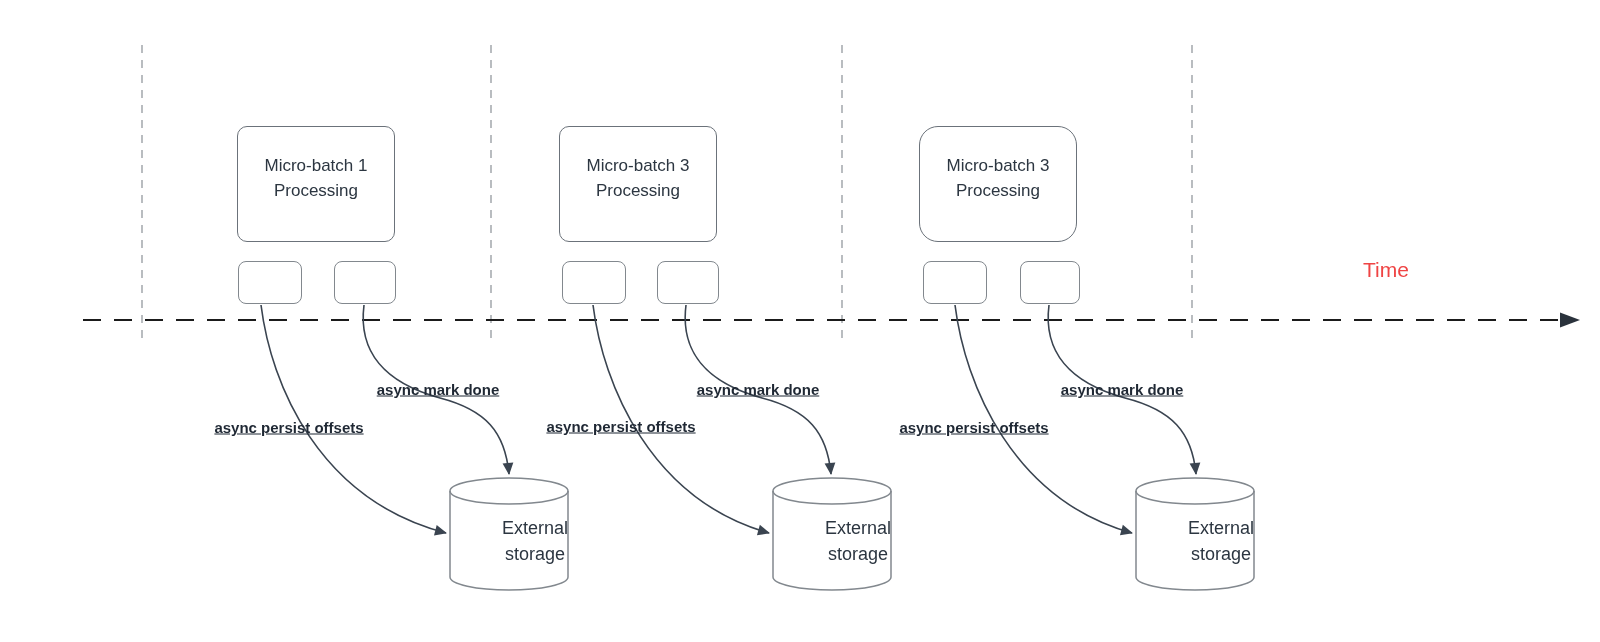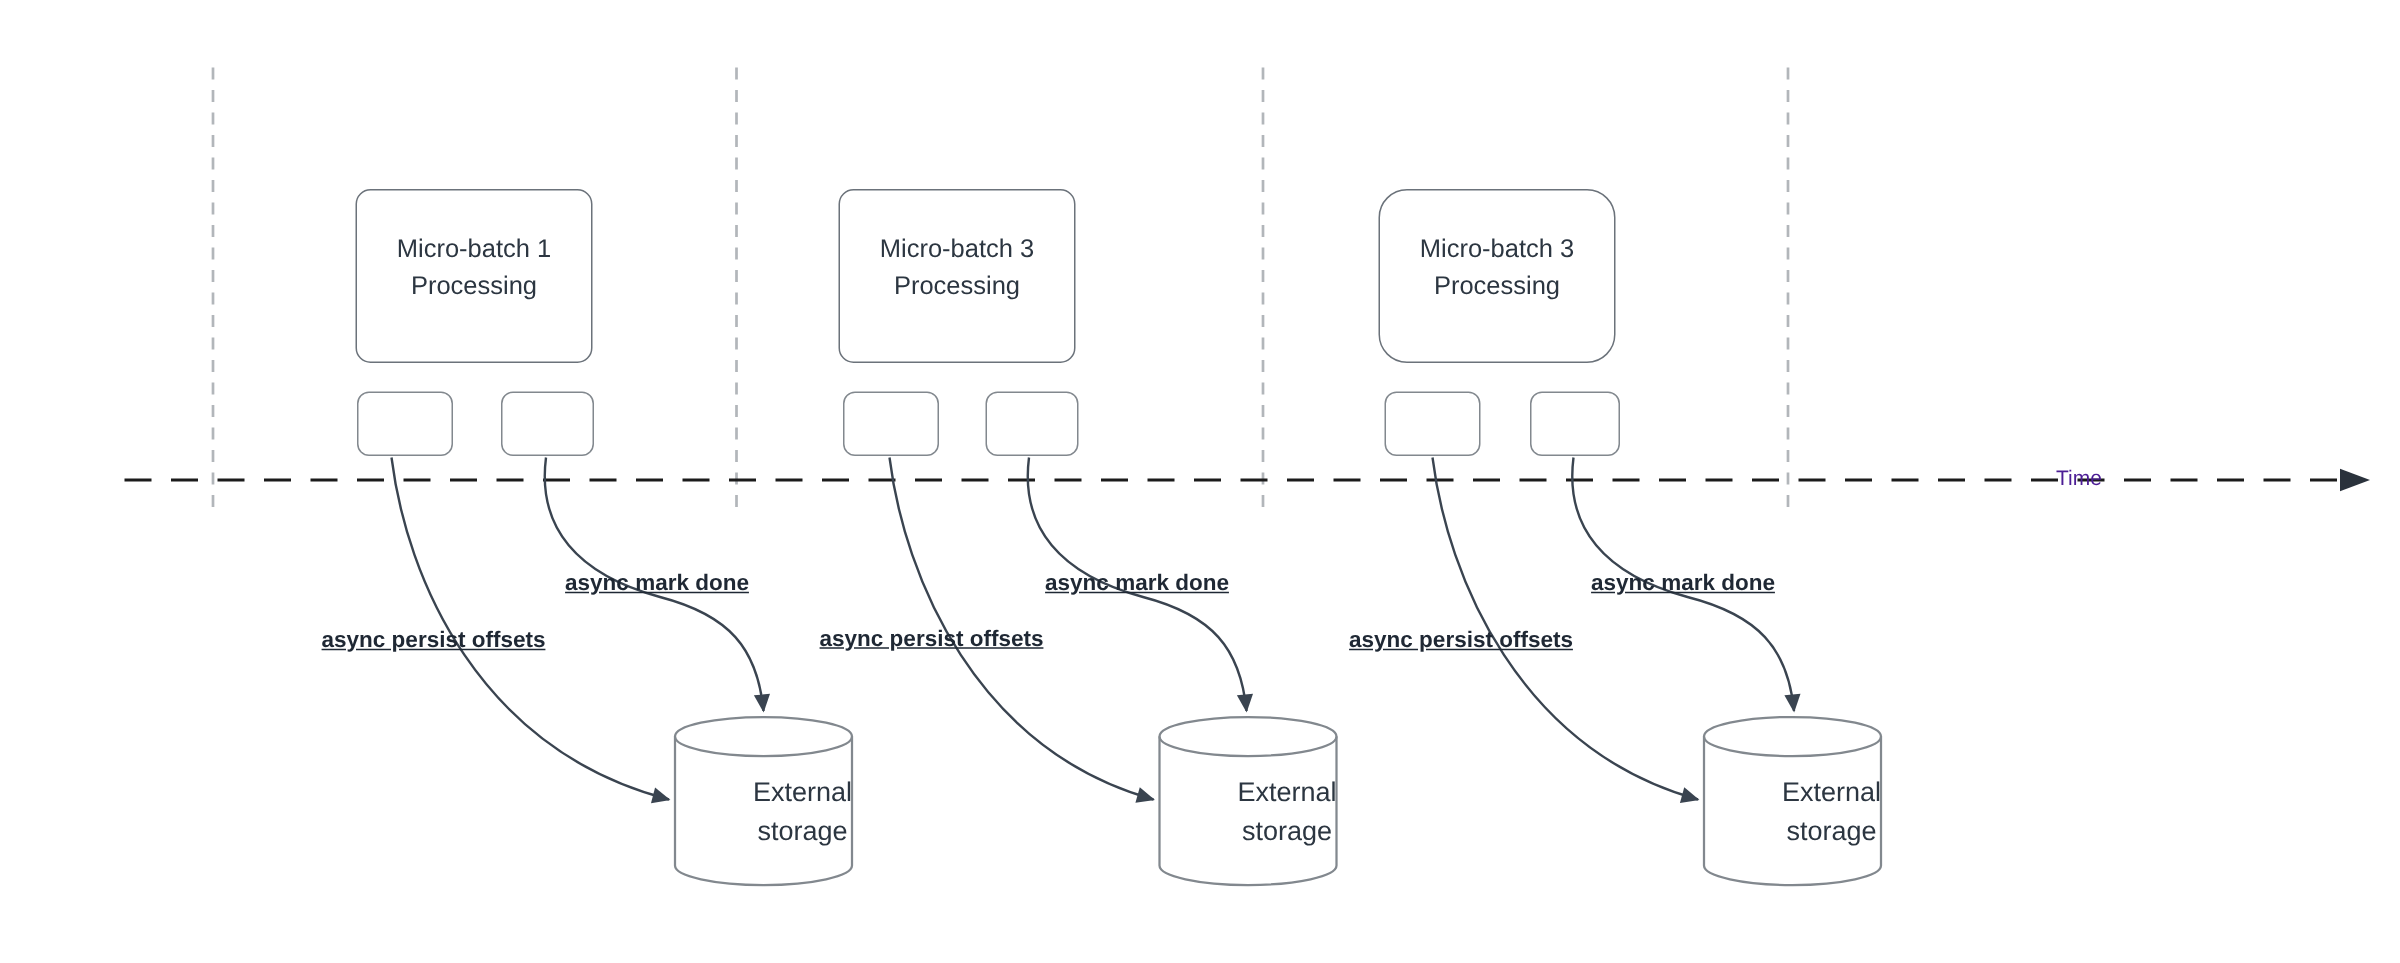--- a/index.html
+++ b/index.html
@@ -11,21 +11,21 @@
        border-radius:10px;box-sizing:border-box;
        display:flex;align-items:center;justify-content:center;}
   .bigbox{width:158px;height:116px;padding-bottom:12px;}
   .bigbox .ttl{text-align:center;font-size:17px;line-height:25px;color:#2c3641;}
   .mini{width:64px;height:43px;border-radius:8px;border:1.5px solid #82888e;}
   .arrow-label{position:absolute;transform:translate(-50%,-50%);
        font-weight:bold;font-size:15px;color:#1f2834;white-space:nowrap;text-decoration:underline;}
   .storage-label{position:absolute;transform:translate(-50%,-50%);
        text-align:center;font-size:18px;line-height:26px;color:#2c3641;margin-left:26px;}
   .time-label{position:absolute;transform:translate(-50%,-50%);
-       font-size:14px;color:#4c1d95;margin-top:48px;}
+       font-size:21px;color:#ef4444;}
   .nofill{fill:none;}
 </style>
 </head>
 <body>
 
 <div id="stage">
 
   <svg class="layer" width="1600" height="642" viewBox="0 0 1600 642">
     <defs>
       <marker id="arr" markerUnits="userSpaceOnUse" markerWidth="14" markerHeight="14" viewBox="0 0 14 14" refX="12" refY="7" orient="auto">

